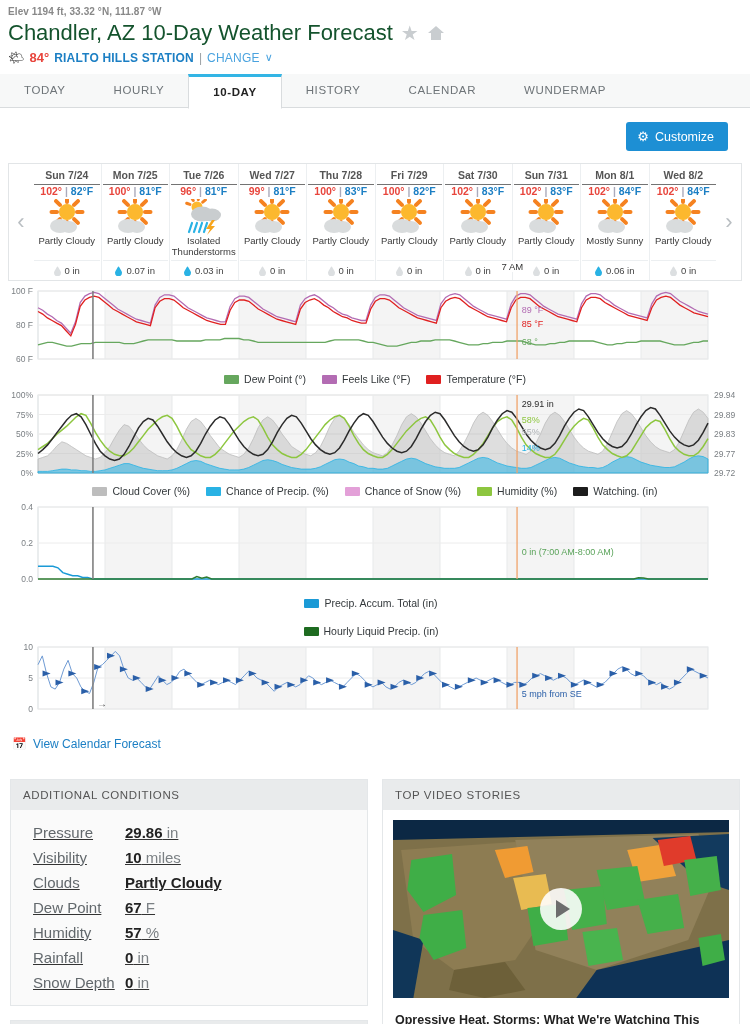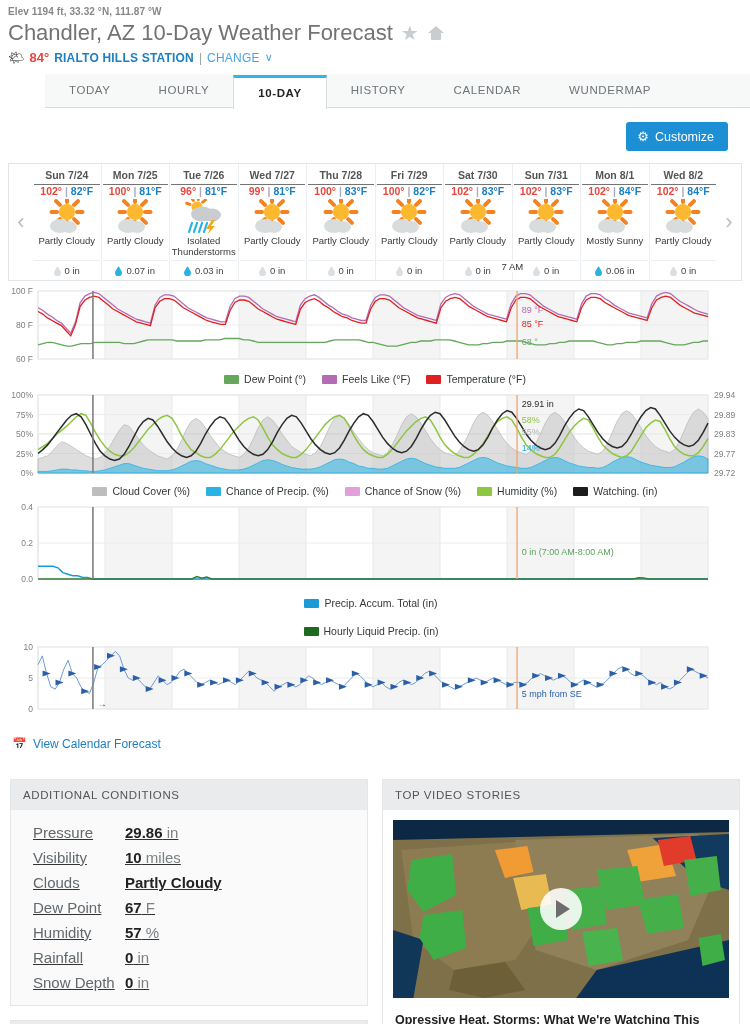--- a/index.html
+++ b/index.html
@@ -7,32 +7,32 @@
   body {
     width:750px; height:1024px;
     background:#ffffff;
     font-family:"Liberation Sans", sans-serif;
     color:#333;
     overflow:hidden;
     position:relative;
   }
   .elev { font-size:10px; color:#888; padding:6px 0 0 8px; letter-spacing:.1px; font-weight:bold;}
   .title-row { display:flex; align-items:center; gap:8px; padding:2px 8px 0 8px; }
-  .page-title { font-size:22px; color:#737373; font-weight:400; line-height:28px; }
+  .page-title { font-size:22px; color:#14532d; font-weight:400; line-height:28px; }
   .star-icon { color:#c9cdd0; font-size:20px; line-height:20px; }
   .home-icon { color:#c9cdd0; font-size:17px; line-height:20px; }
   .station-row { display:flex; align-items:center; gap:5px; padding:3px 8px 0 8px; font-size:12px; }
   .sun-small { font-size:13px; }
   .cur-temp { color:#e8453c; font-weight:bold; font-size:13px; }
   .station-name { color:#1c7fc4; font-weight:bold; font-size:12px; letter-spacing:.2px;}
   .pipe { color:#9aa0a4; }
   .change-link { color:#4aa3df; font-size:12px; letter-spacing:.2px;}
   .chev { color:#4aa3df; font-size:11px; }
 
-  .tabs { display:flex; align-items:flex-start; border-bottom:1px solid #d9dcde; margin-top:9px; background:#f7f8f8; height:34px;margin-left:45px;}
+  .tabs { display:flex; align-items:center; border-bottom:1px solid #d9dcde; margin-top:9px; background:#f7f8f8; height:34px;}
   .tab { font-size:11.5px; color:#6e7478; letter-spacing:.6px; padding:0 24px; line-height:33px; height:33px;}
   .tab.active { background:#fff; color:#222; font-weight:bold; border:1px solid #d9dcde; border-bottom:1px solid #fff; border-top:3px solid #33b5e5; position:relative; top:1px; height:35px; line-height:31px;}
 
   .customize-wrap { display:flex; justify-content:flex-end; padding:14px 22px 0 0; }
   .customize-btn { background:#1d8fd4; color:#fff; font-size:12.5px; border-radius:3px; padding:7px 14px 7px 11px; display:flex; align-items:center; gap:6px; }
   .gear-icon { font-size:13px; }
 
   .forecast-wrap { display:flex; align-items:stretch; margin:12px 8px 0 8px; border:1px solid #e2e5e7; background:#fff;}
   .arrow-col { width:24px; display:flex; align-items:center; justify-content:center; color:#b9bec2; font-size:22px; }
   .days { display:flex; flex:1; }

